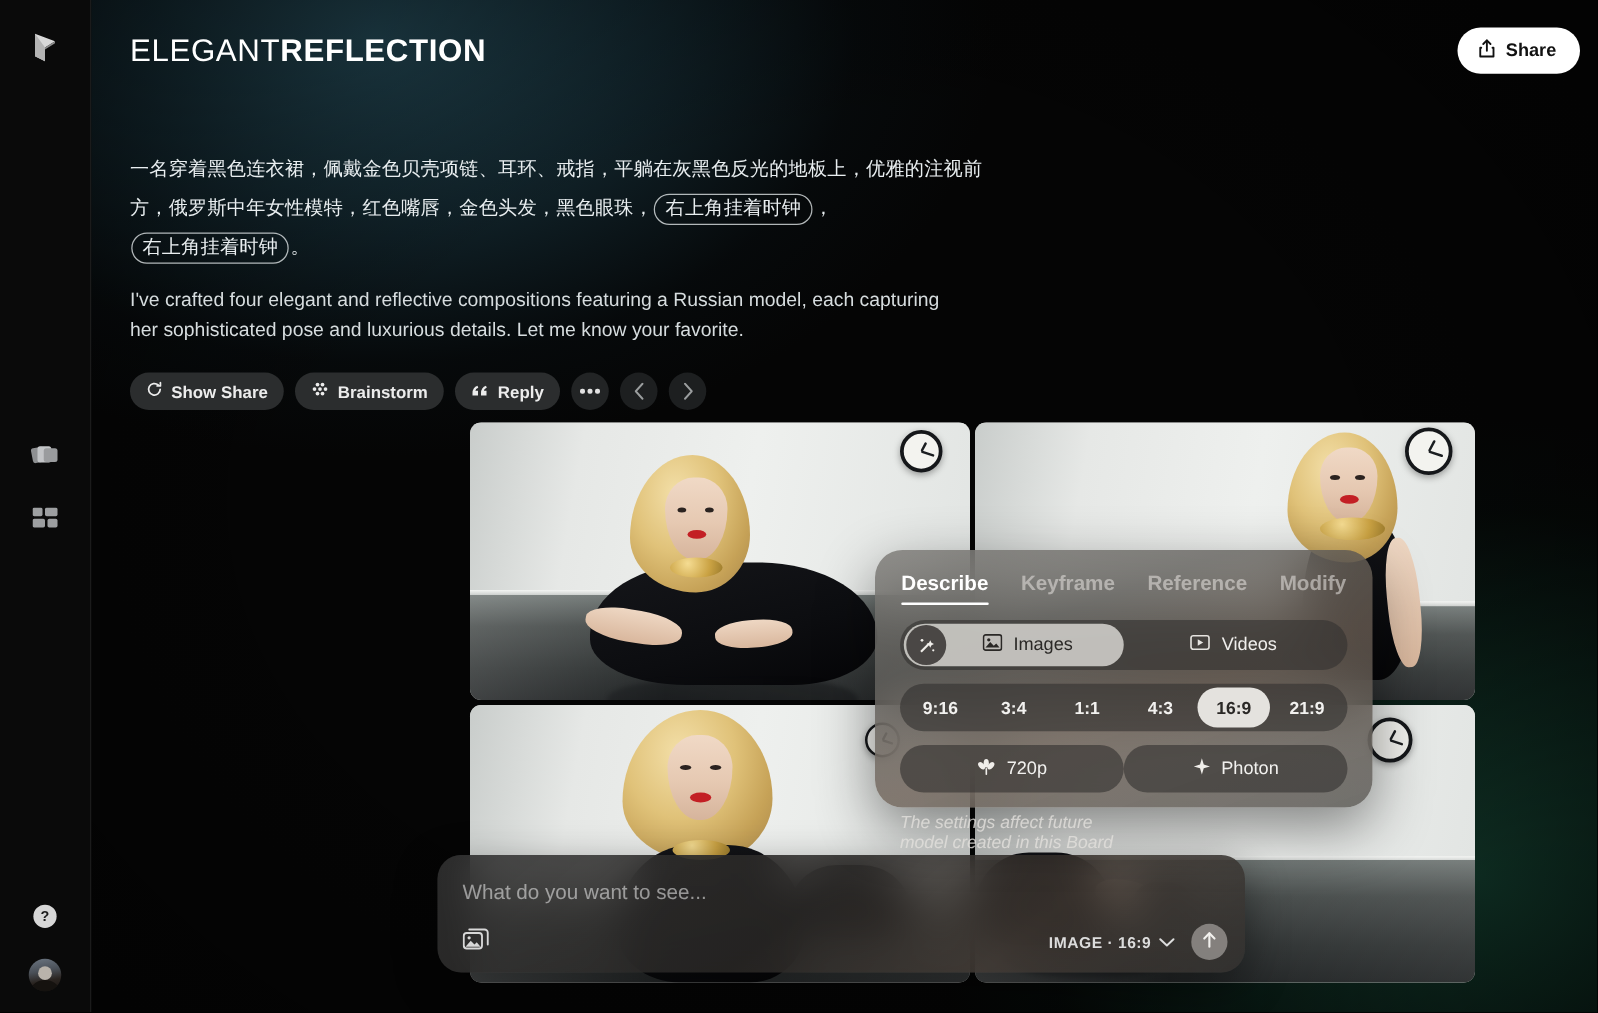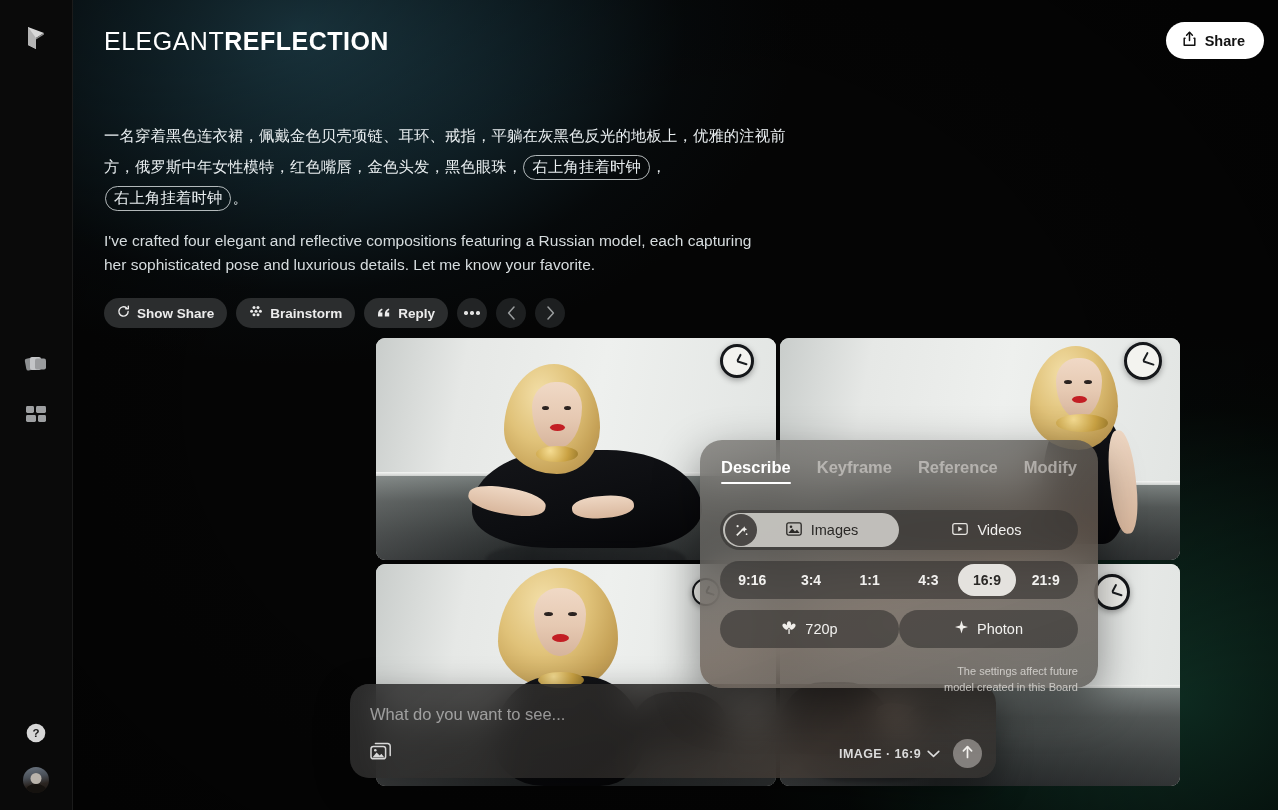--- a/index.html
+++ b/index.html
@@ -220,21 +220,21 @@
     background: linear-gradient(180deg, #eeD7c3, #d9b79d);
   }
   .refl {
     position: absolute; opacity: 0.30; filter: blur(1.6px);
     transform: scaleY(-1);
   }
 
   
   #settings-popover {
     position: absolute; left: 700px; top: 440px;
-    width: 398px; height: 248px;
+    width: 398px; height: 206px;
     border-radius: 22px;
     background: linear-gradient(160deg, rgba(120,118,114,0.80) 0%,
                 rgba(96,94,90,0.80) 30%,
                 rgba(104,92,82,0.80) 58%,
                 rgba(86,84,80,0.82) 100%);
     backdrop-filter: blur(22px);
     -webkit-backdrop-filter: blur(22px);
     box-shadow: 0 16px 46px rgba(0,0,0,0.45);
     z-index: 60;
     padding: 18px 20px 0 20px;
@@ -250,21 +250,21 @@
     color: rgba(225,222,219,0.58);
     cursor: pointer; position: relative;
   }
   .p-tab.active { color: #ffffff; }
   .p-tab.active::after {
     content: ""; position: absolute; left: 0; right: 0; bottom: 2px;
     height: 2.5px; background: #fff; border-radius: 2px;
   }
 
   .seg-row {
-    margin-top: 24px;
+    margin-top: 10px;
     height: 40px;
     background: rgba(52,50,48,0.62);
     border-radius: 20px;
     display: flex; align-items: center;
     padding: 3px;
     justify-content: center;
   }
   .seg-half {
     flex: 1; height: 34px; border-radius: 17px;
     display: flex; align-items: center; justify-content: center; gap: 9px;
@@ -302,23 +302,24 @@
   .opt-row { margin-top: 11px; display: flex; }
   .opt-btn {
     flex: 1; height: 38px; border: none; border-radius: 19px;
     background: rgba(52,50,48,0.62);
     color: #f2f1ef; font-size: 14.5px; font-weight: 500;
     font-family: "Liberation Sans", sans-serif;
     display: flex; align-items: center; justify-content: center; gap: 8px;
     cursor: pointer;
   }
   #popover-note {
-    margin-top: 15px; text-align: right;
-    font-size: 11px; line-height: 16px;
+    margin-top: 15px; text-align: left;
+    font-size: 14px; line-height: 16px;
     color: rgba(226,224,220,0.80);
+    font-style: italic;
   }
 
   
   #composer {
     position: absolute; left: 350px; top: 684px;
     width: 646px; height: 94px;
     border-radius: 19px;
     background: linear-gradient(140deg, rgba(48,48,48,0.88) 0%,
                 rgba(42,40,38,0.84) 45%,
                 rgba(64,56,50,0.80) 72%,

